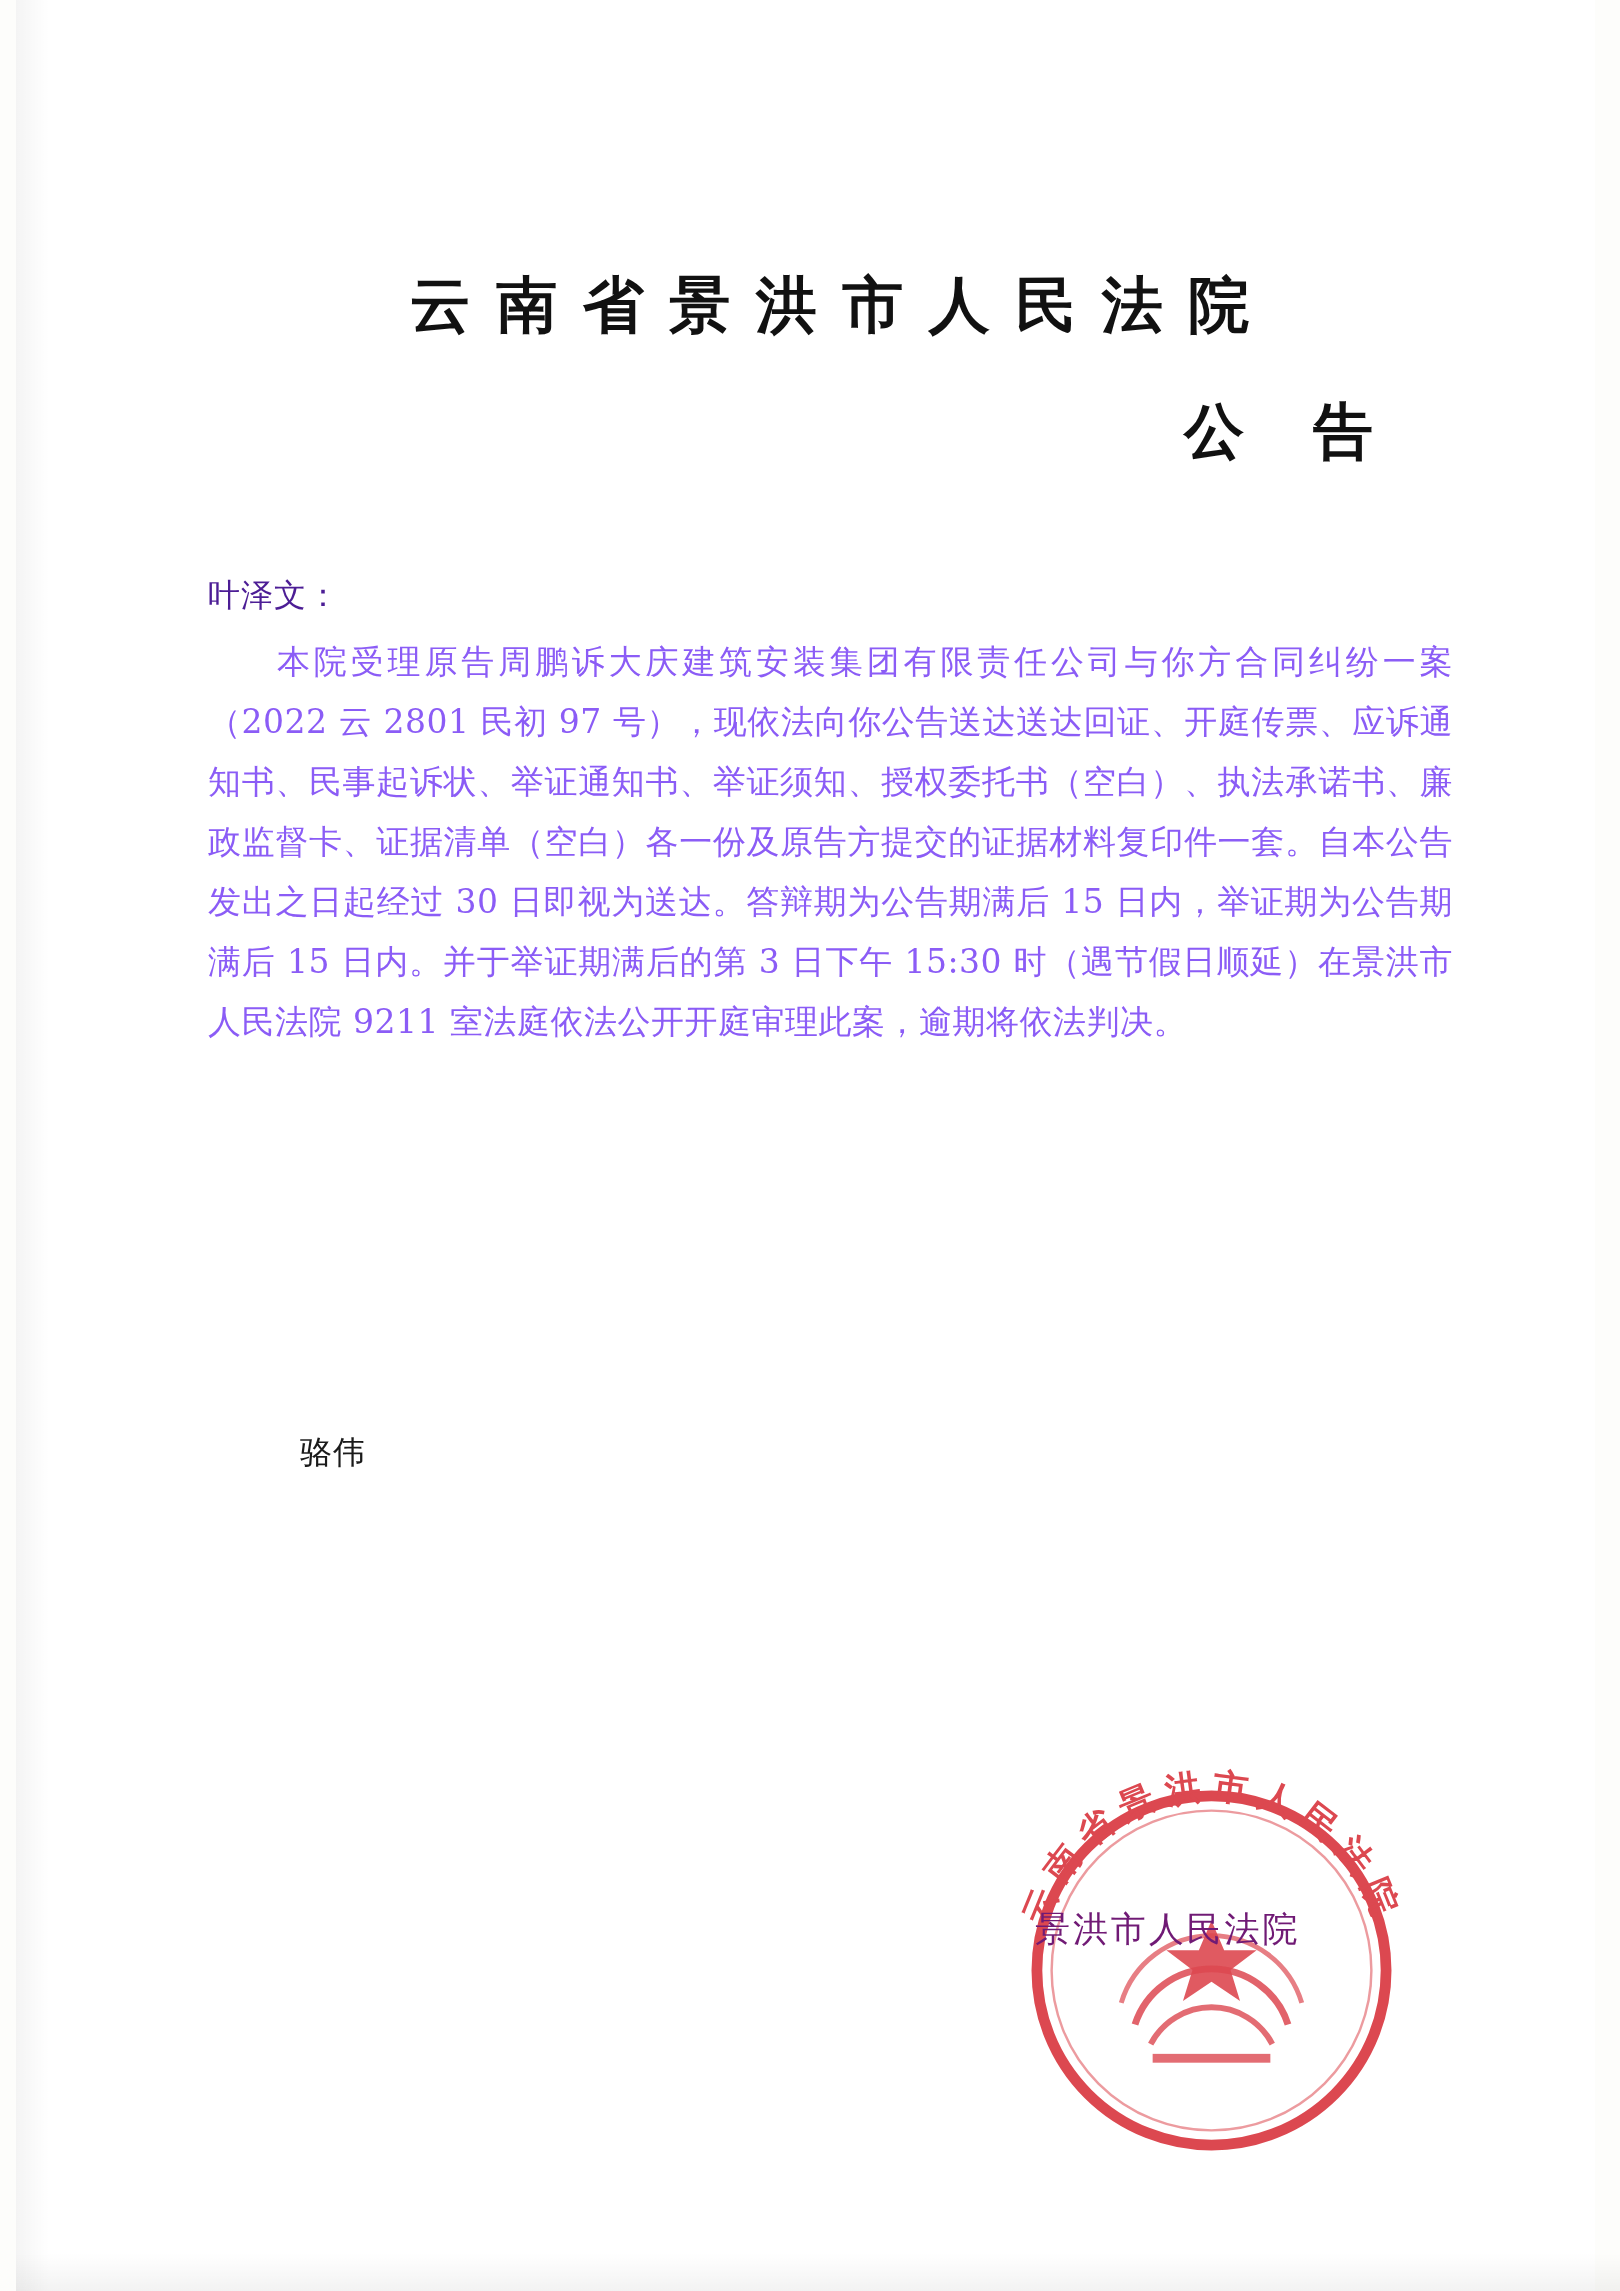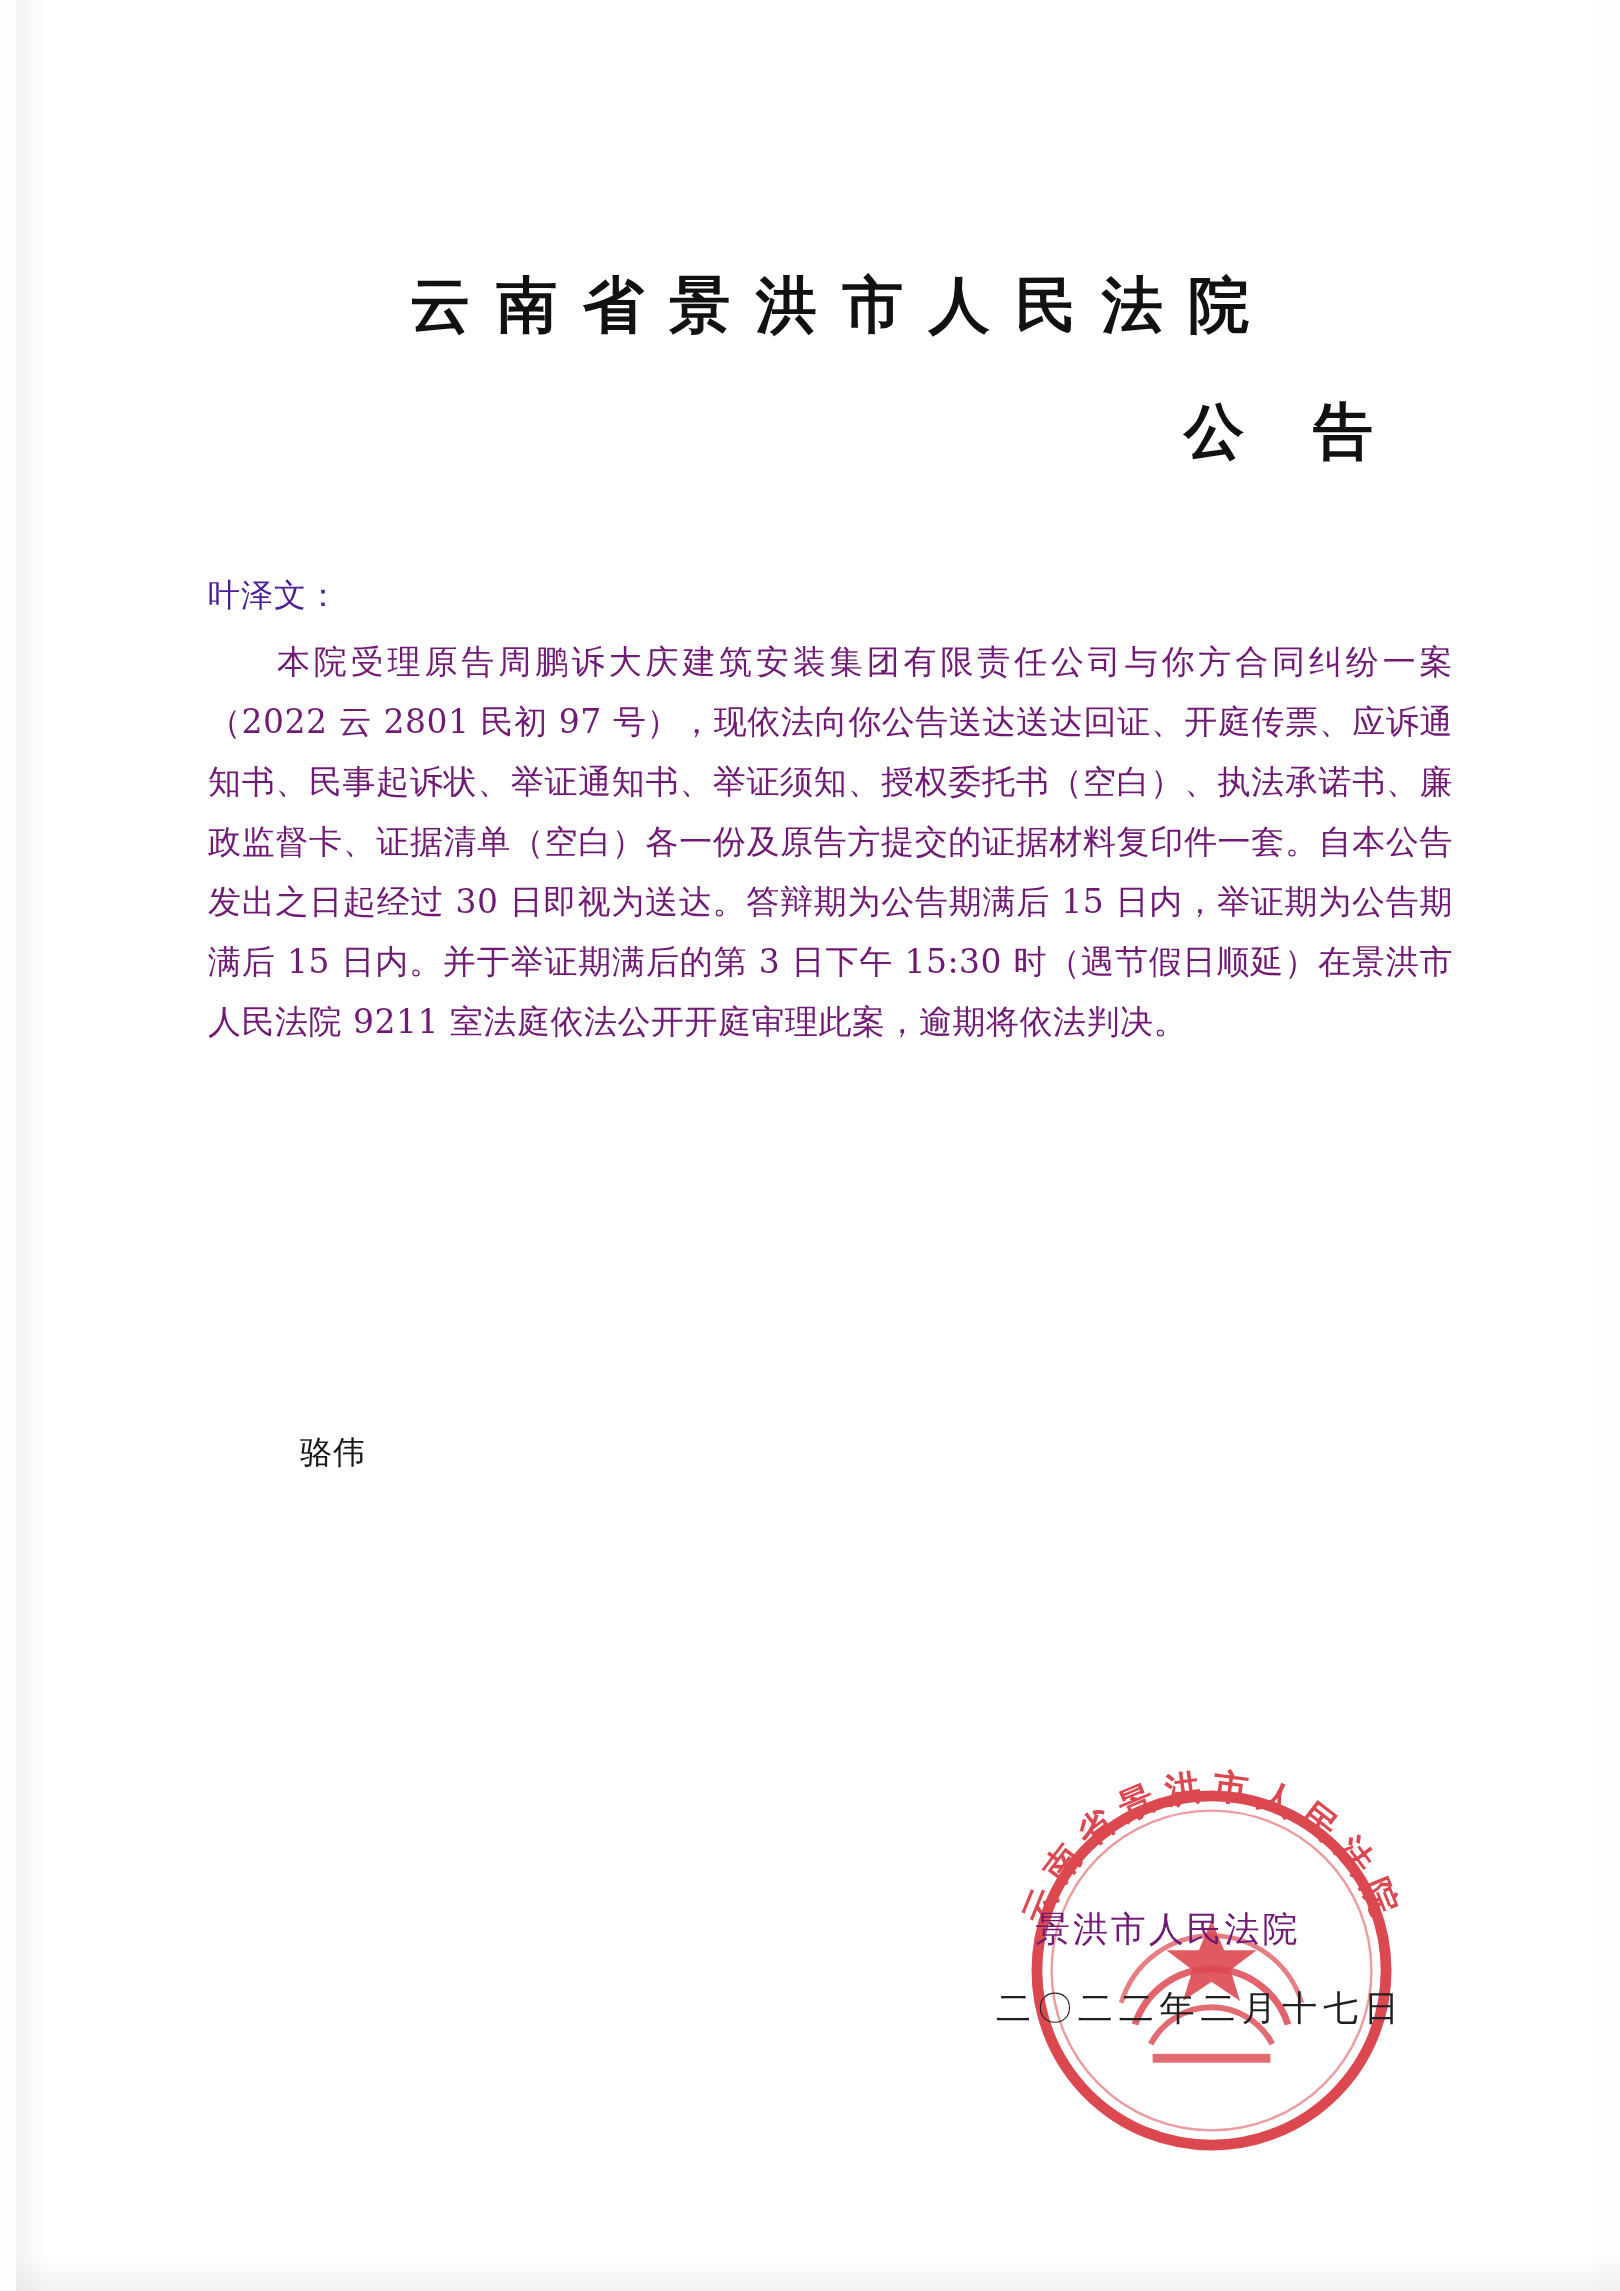--- a/index.html
+++ b/index.html
@@ -75,21 +75,21 @@
   .body-text {
     position: absolute;
     left: 192px;
     top: 632px;
     width: 1245px;
     font-size: 33px;
     line-height: 60px;
     letter-spacing: 0.5px;
     text-align: justify;
     text-justify: inter-ideograph;
-    color: #701a75;
+    color: #8b5cf6;
   }
   .body-text p {
     margin: 0;
     text-indent: 69px;
   }
 
   
   .handler-line {
     position: absolute;
     left: 196px;
@@ -193,19 +193,18 @@
           <rect x="-60" y="92" width="120" height="9" fill="#d5202a" opacity="0.8"></rect>
         </g>
         <text font-size="36" font-weight="bold" fill="#d5202a" letter-spacing="10" font-family="DejaVu Serif, serif">
           <textPath href="#arcTop" startOffset="50%" text-anchor="middle">云南省景洪市人民法院</textPath>
         </text>
       </svg>
     </div>
 
     <div class="sign-org">景洪市人民法院</div>
 
-    <div class="sign-date">二〇二二年二月十七日</div>
 
     <div class="scan-edge"></div>
     <div class="scan-edge-b"></div>
   </div>
 </div>
 
 
 </body></html>

